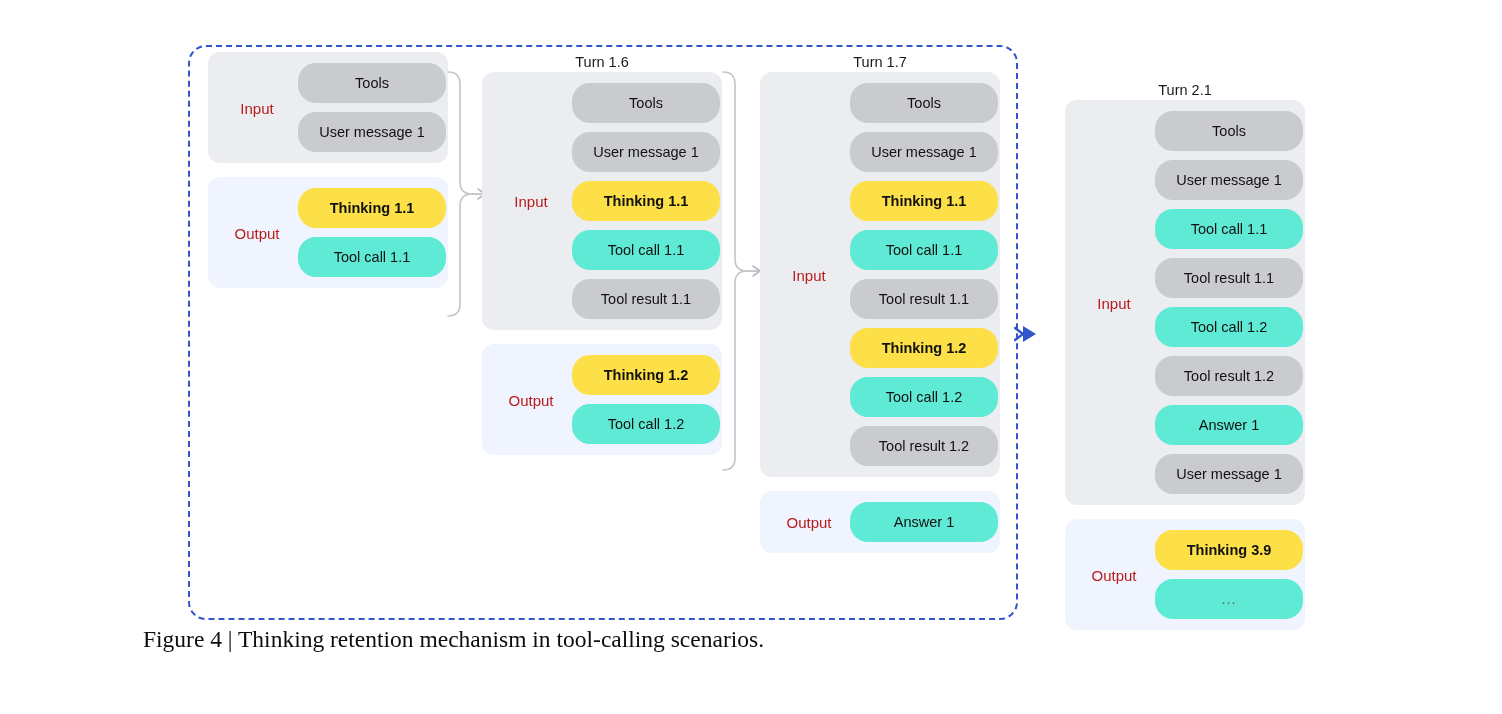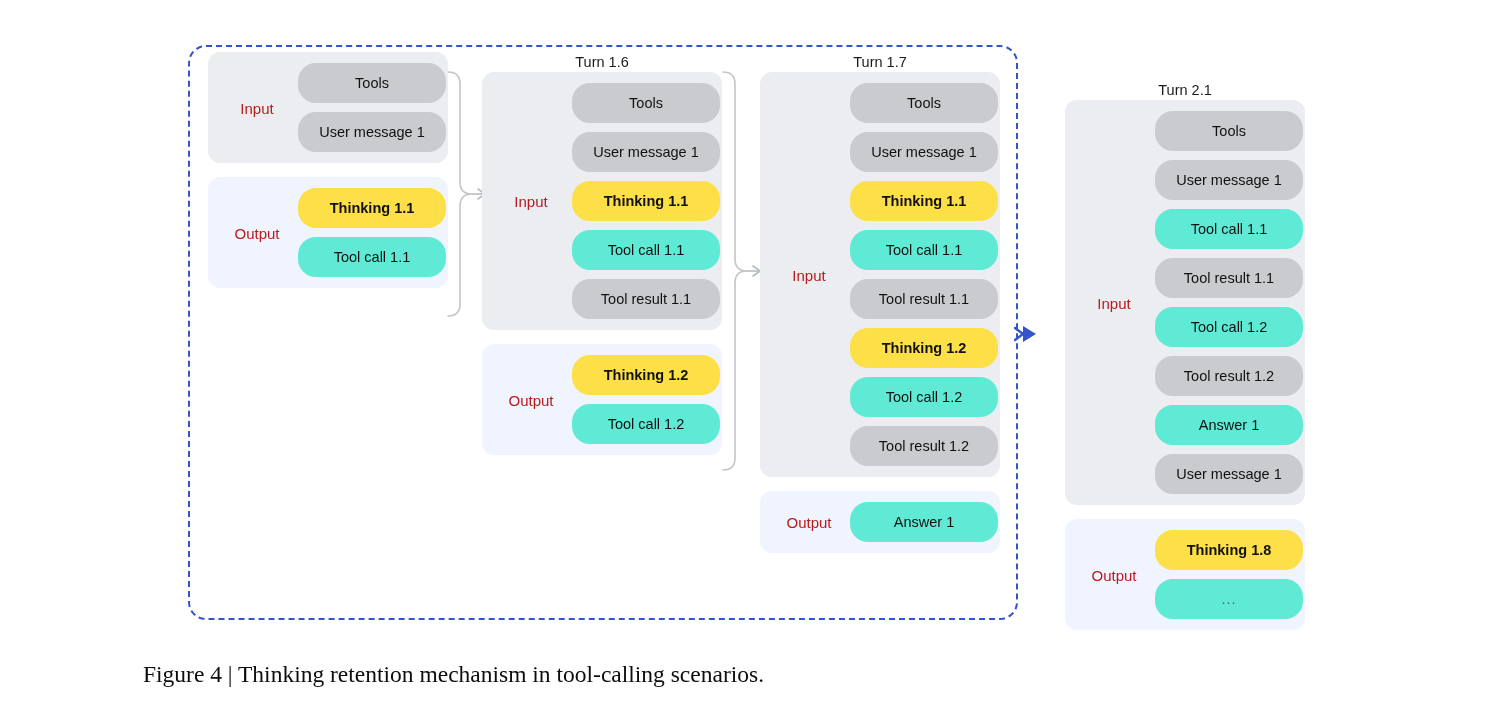--- a/index.html
+++ b/index.html
@@ -116,21 +116,21 @@
     left: 1014px;
     top: 322px;
     width: 26px;
     height: 24px;
   }
 
   
   .caption {
     position: absolute;
     left: 143px;
-    top: 661px;
+    top: 626px;
     font-family: "Liberation Serif", serif;
     font-size: 23.5px;
     color: #0d0d0d;
     white-space: nowrap;
   }
 </style>
 </head>
 <body>
 
 <div class="top-sliver"></div>
@@ -230,19 +230,19 @@
       <div class="chip blue-light">Tool call 1.2</div>
       <div class="chip gray">Tool result 1.2</div>
       <div class="chip blue-light">Answer 1</div>
       <div class="chip gray">User message 1</div>
     </div>
   </div>
   <div class="gap-sections"></div>
   <div class="section output">
     <div class="section-label">Output</div>
     <div class="chips">
-      <div class="chip blue-strong">Thinking 1.8</div>
+      <div class="chip blue-strong">Thinking 3.9</div>
       <div class="chip blue-light ellipsis">...</div>
     </div>
   </div>
 </div>
 
 <div class="caption">Figure 4 | Thinking retention mechanism in tool-calling scenarios.</div>
 
 </body></html>

